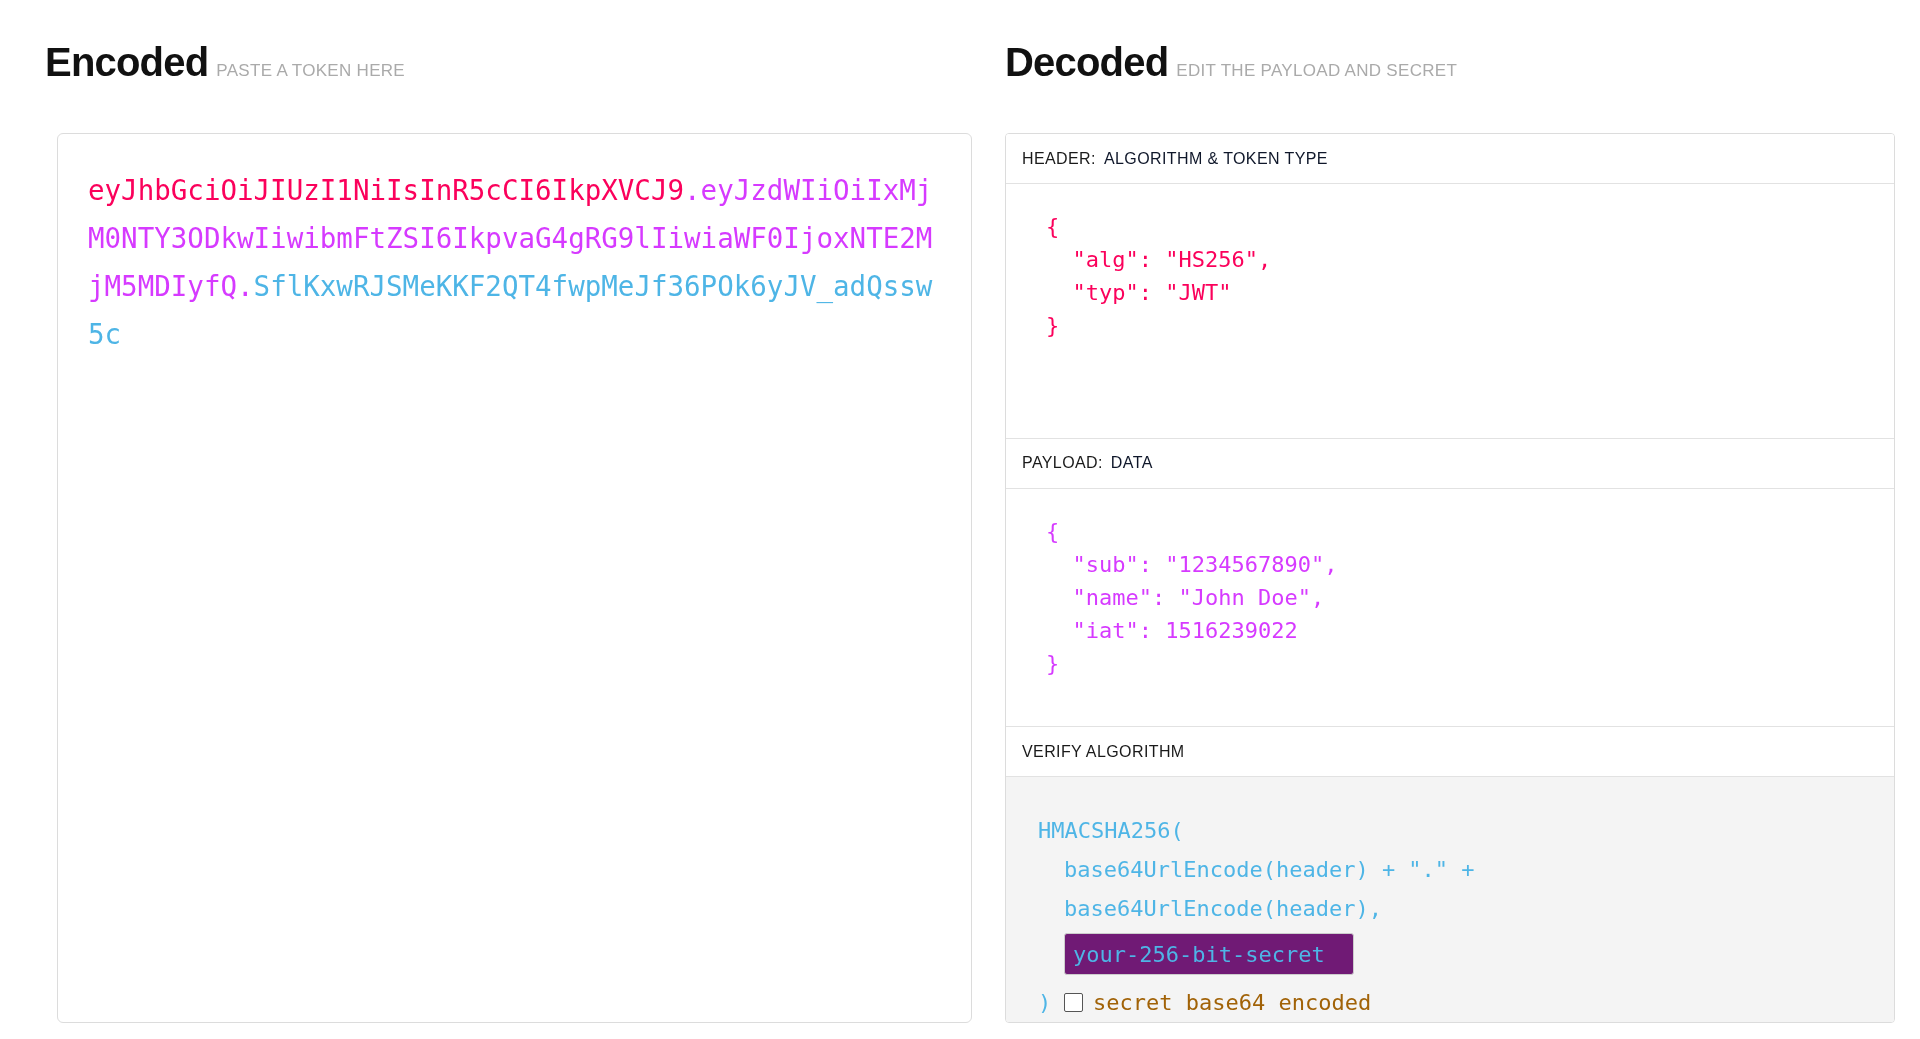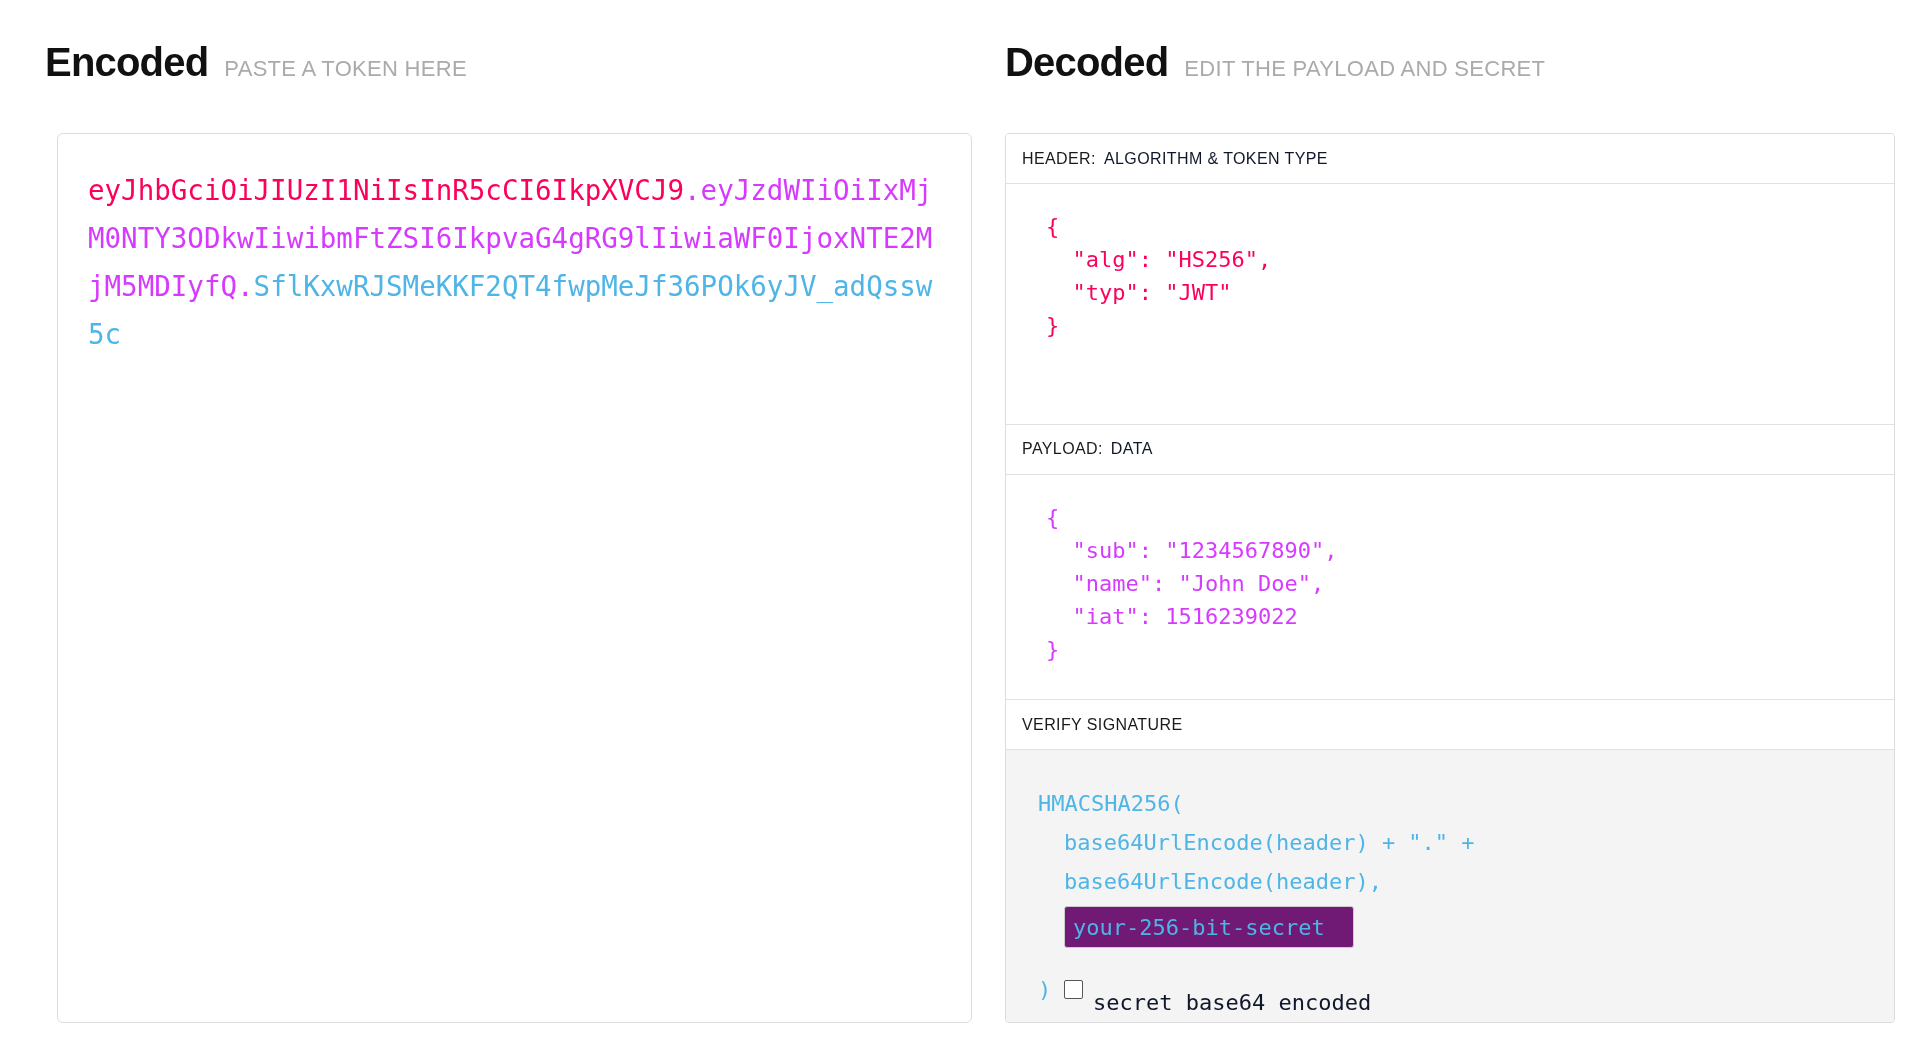--- a/index.html
+++ b/index.html
@@ -45,25 +45,25 @@
     white-space: nowrap;
   }
   .section-title {
     font-size: 40px;
     font-weight: 700;
     color: #111111;
     letter-spacing: -0.8px;
     line-height: 1;
   }
   .section-sub {
-    font-size: 22px;
+    font-size: 17px;
     font-weight: 400;
     color: #aaaaaa;
     letter-spacing: 0.3px;
-    margin-left: 16px;
+    margin-left: 8px;
     line-height: 1;
   }
 
   
   .encoded-box {
     position: absolute;
     left: 0;
     top: 133px;
     width: 915px;
     height: 890px;
@@ -182,21 +182,21 @@
     width: 19px;
     height: 19px;
     border: 1.5px solid #555555;
     border-radius: 2px;
     background: #ffffff;
     display: inline-block;
     margin: 0 10px 0 0;
     flex: 0 0 auto;
     cursor: pointer;
   }
-  .cb-label { color: #0f172a; margin-top: 27px; }
+  .cb-label { color: #a16207; }
 </style>
 </head>
 <body>
 
 <div class="page">
 
   <div class="col-encoded">
 
     <div class="section-head">
       <span class="section-title">Encoded</span>
@@ -234,21 +234,21 @@
       </div>
       <div class="dec-body dec-body-payload">
         <pre class="code code-payload">{
   "sub": "1234567890",
   "name": "John Doe",
   "iat": 1516239022
 }</pre>
       </div>
 
       <div class="dec-label">
-        <span class="lbl-main">VERIFY SIGNATURE</span>
+        <span class="lbl-main">VERIFY ALGORITHM</span>
       </div>
 
       <div class="sig-body">
         <div class="sig-line">HMACSHA256(</div>
         <div class="sig-line sig-indent">base64UrlEncode(header) + "." +</div>
         <div class="sig-line sig-indent">base64UrlEncode(header),</div>
 
         <div class="sig-secret-row">
           <input class="secret-input" type="text" value="your-256-bit-secret" style="">
         </div>

